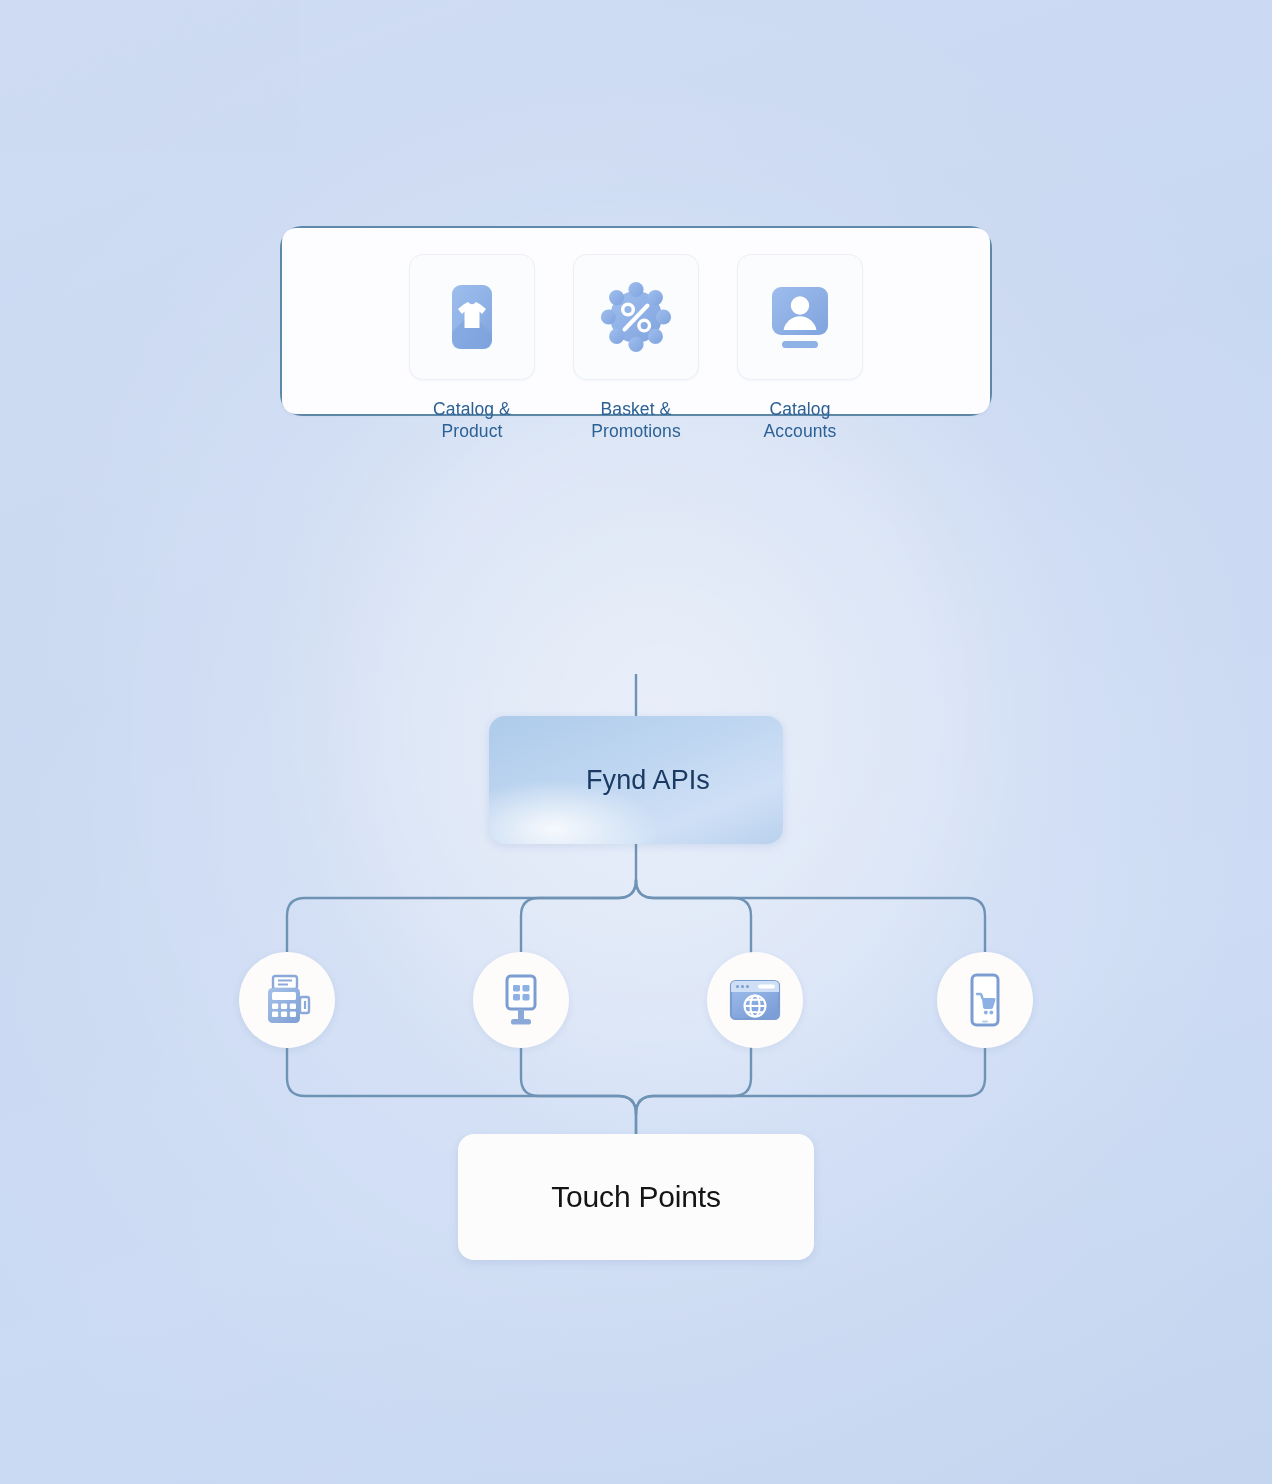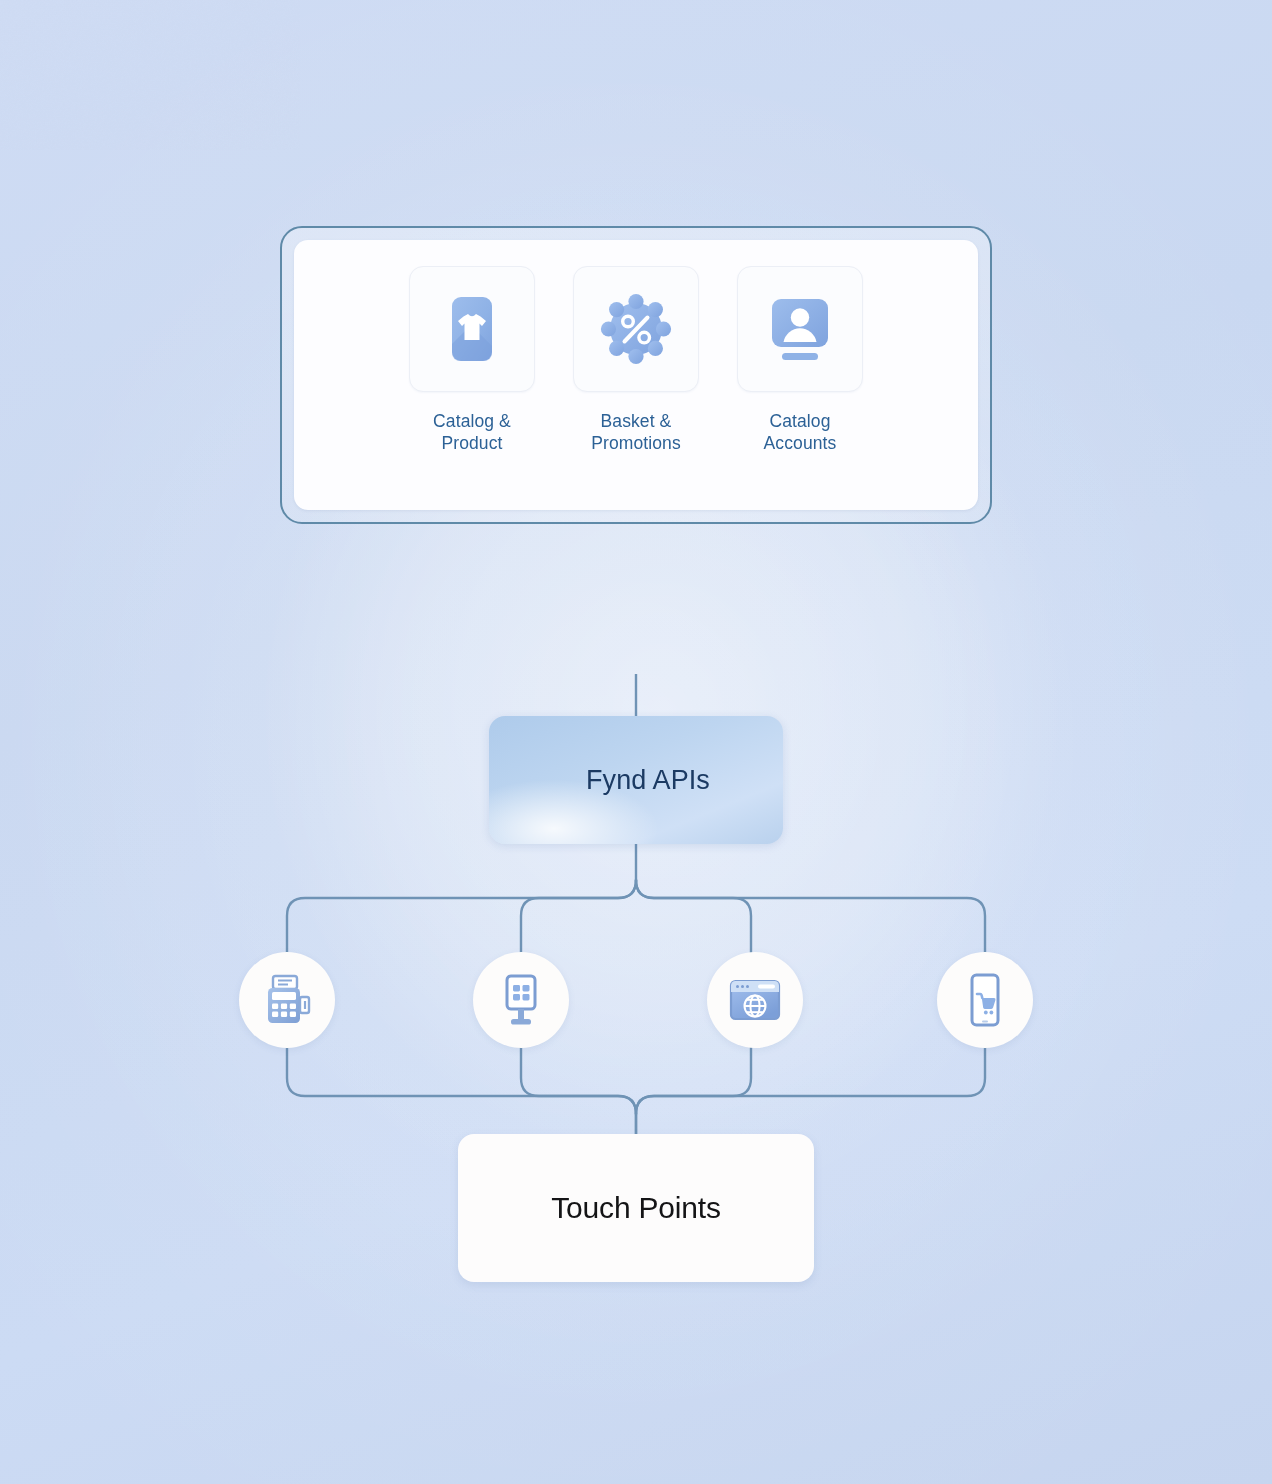--- a/index.html
+++ b/index.html
@@ -39,25 +39,24 @@
     position: absolute;
     left: 0; top: 0;
     width: 1272px; height: 1484px;
     pointer-events: none;
   }
 
   
   #frontend-panel {
     position: absolute;
     left: 280px; top: 226px;
-    width: 712px; height: 298px;
+    width: 712px; height: 190px;
     border: 2px solid #5f8aa8;
     border-radius: 22px;
     box-sizing: border-box;
-    padding: 12px;
     background: linear-gradient(180deg, rgba(255,255,255,0.30), rgba(255,255,255,0.12));
   }
   #frontend-panel-inner {
     width: 100%; height: 100%;
     background: #fdfdff;
     border-radius: 14px;
     box-shadow: 0 1px 3px rgba(70,100,150,0.10);
     display: flex;
     align-items: flex-start;
     justify-content: center;
@@ -123,21 +122,21 @@
   }
   #fynd-apis-node .node-text {
     font-size: 27px;
     color: #1b3a63;
     letter-spacing: 0.1px;
     margin-left: 24px;
   }
 
   #touch-points-node {
     left: 458px; top: 1134px;
-    width: 356px; height: 148px;
+    width: 356px; height: 126px;
     background: #fdfcfc;
     border-radius: 16px;
     box-shadow: 0 3px 9px rgba(80,110,160,0.13);
   }
   #touch-points-node .node-text {
     font-size: 30px;
     color: #141416;
     letter-spacing: -0.2px;
   }
 

